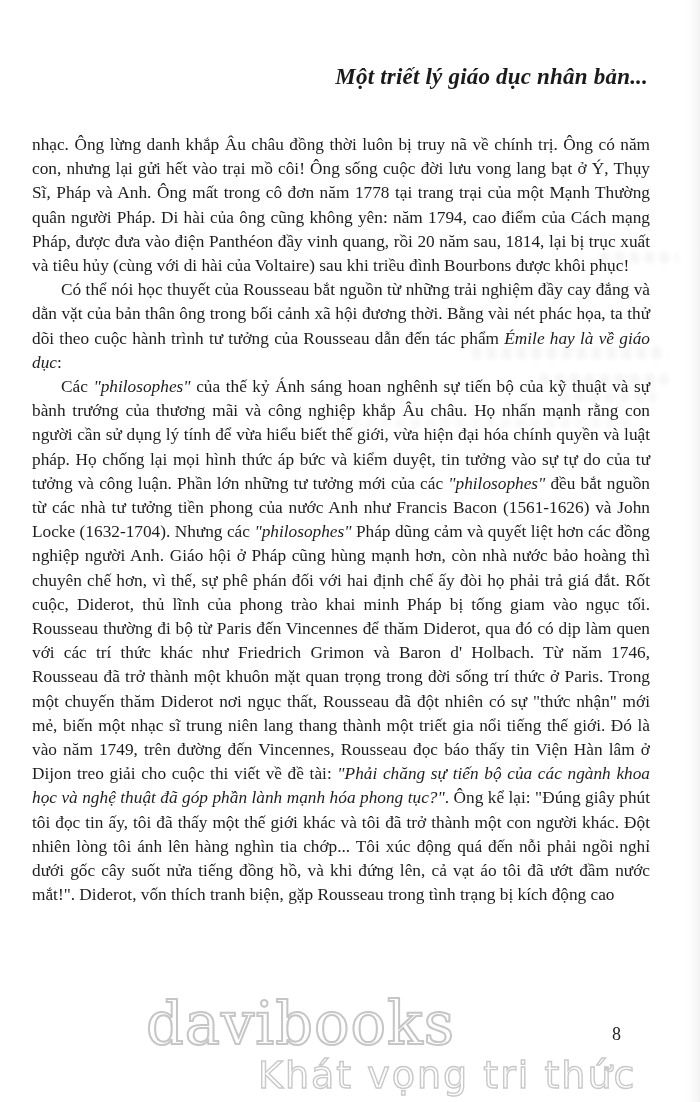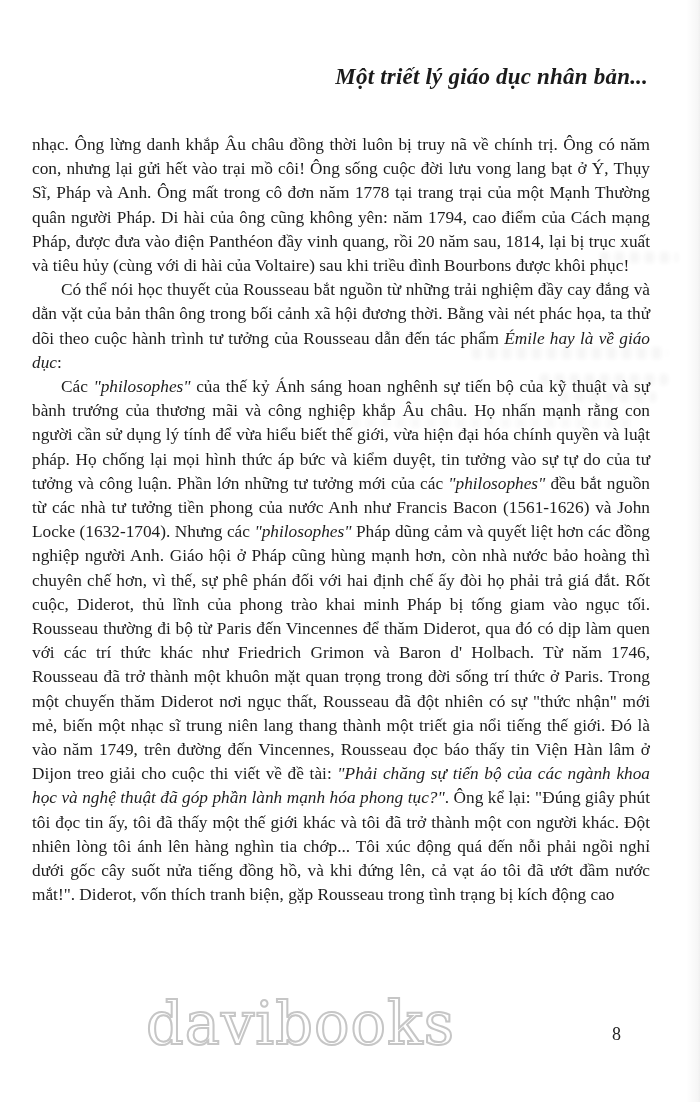--- a/index.html
+++ b/index.html
@@ -111,17 +111,18 @@
     </div>
 
   <div class="bleed b1"></div>
   <div class="bleed b2"></div>
   <div class="bleed b3"></div>
   <div class="bleed b4"></div>
   <div class="bleed b5"></div>
 
   <div class="watermark-brand">davibooks</div>
 
+  <div class="watermark-slogan">Khát vọng tri thức</div>
 
   <div class="page-number">8</div>
 
   <div class="edge-shade"></div>
 </div>
 
 </body></html>

